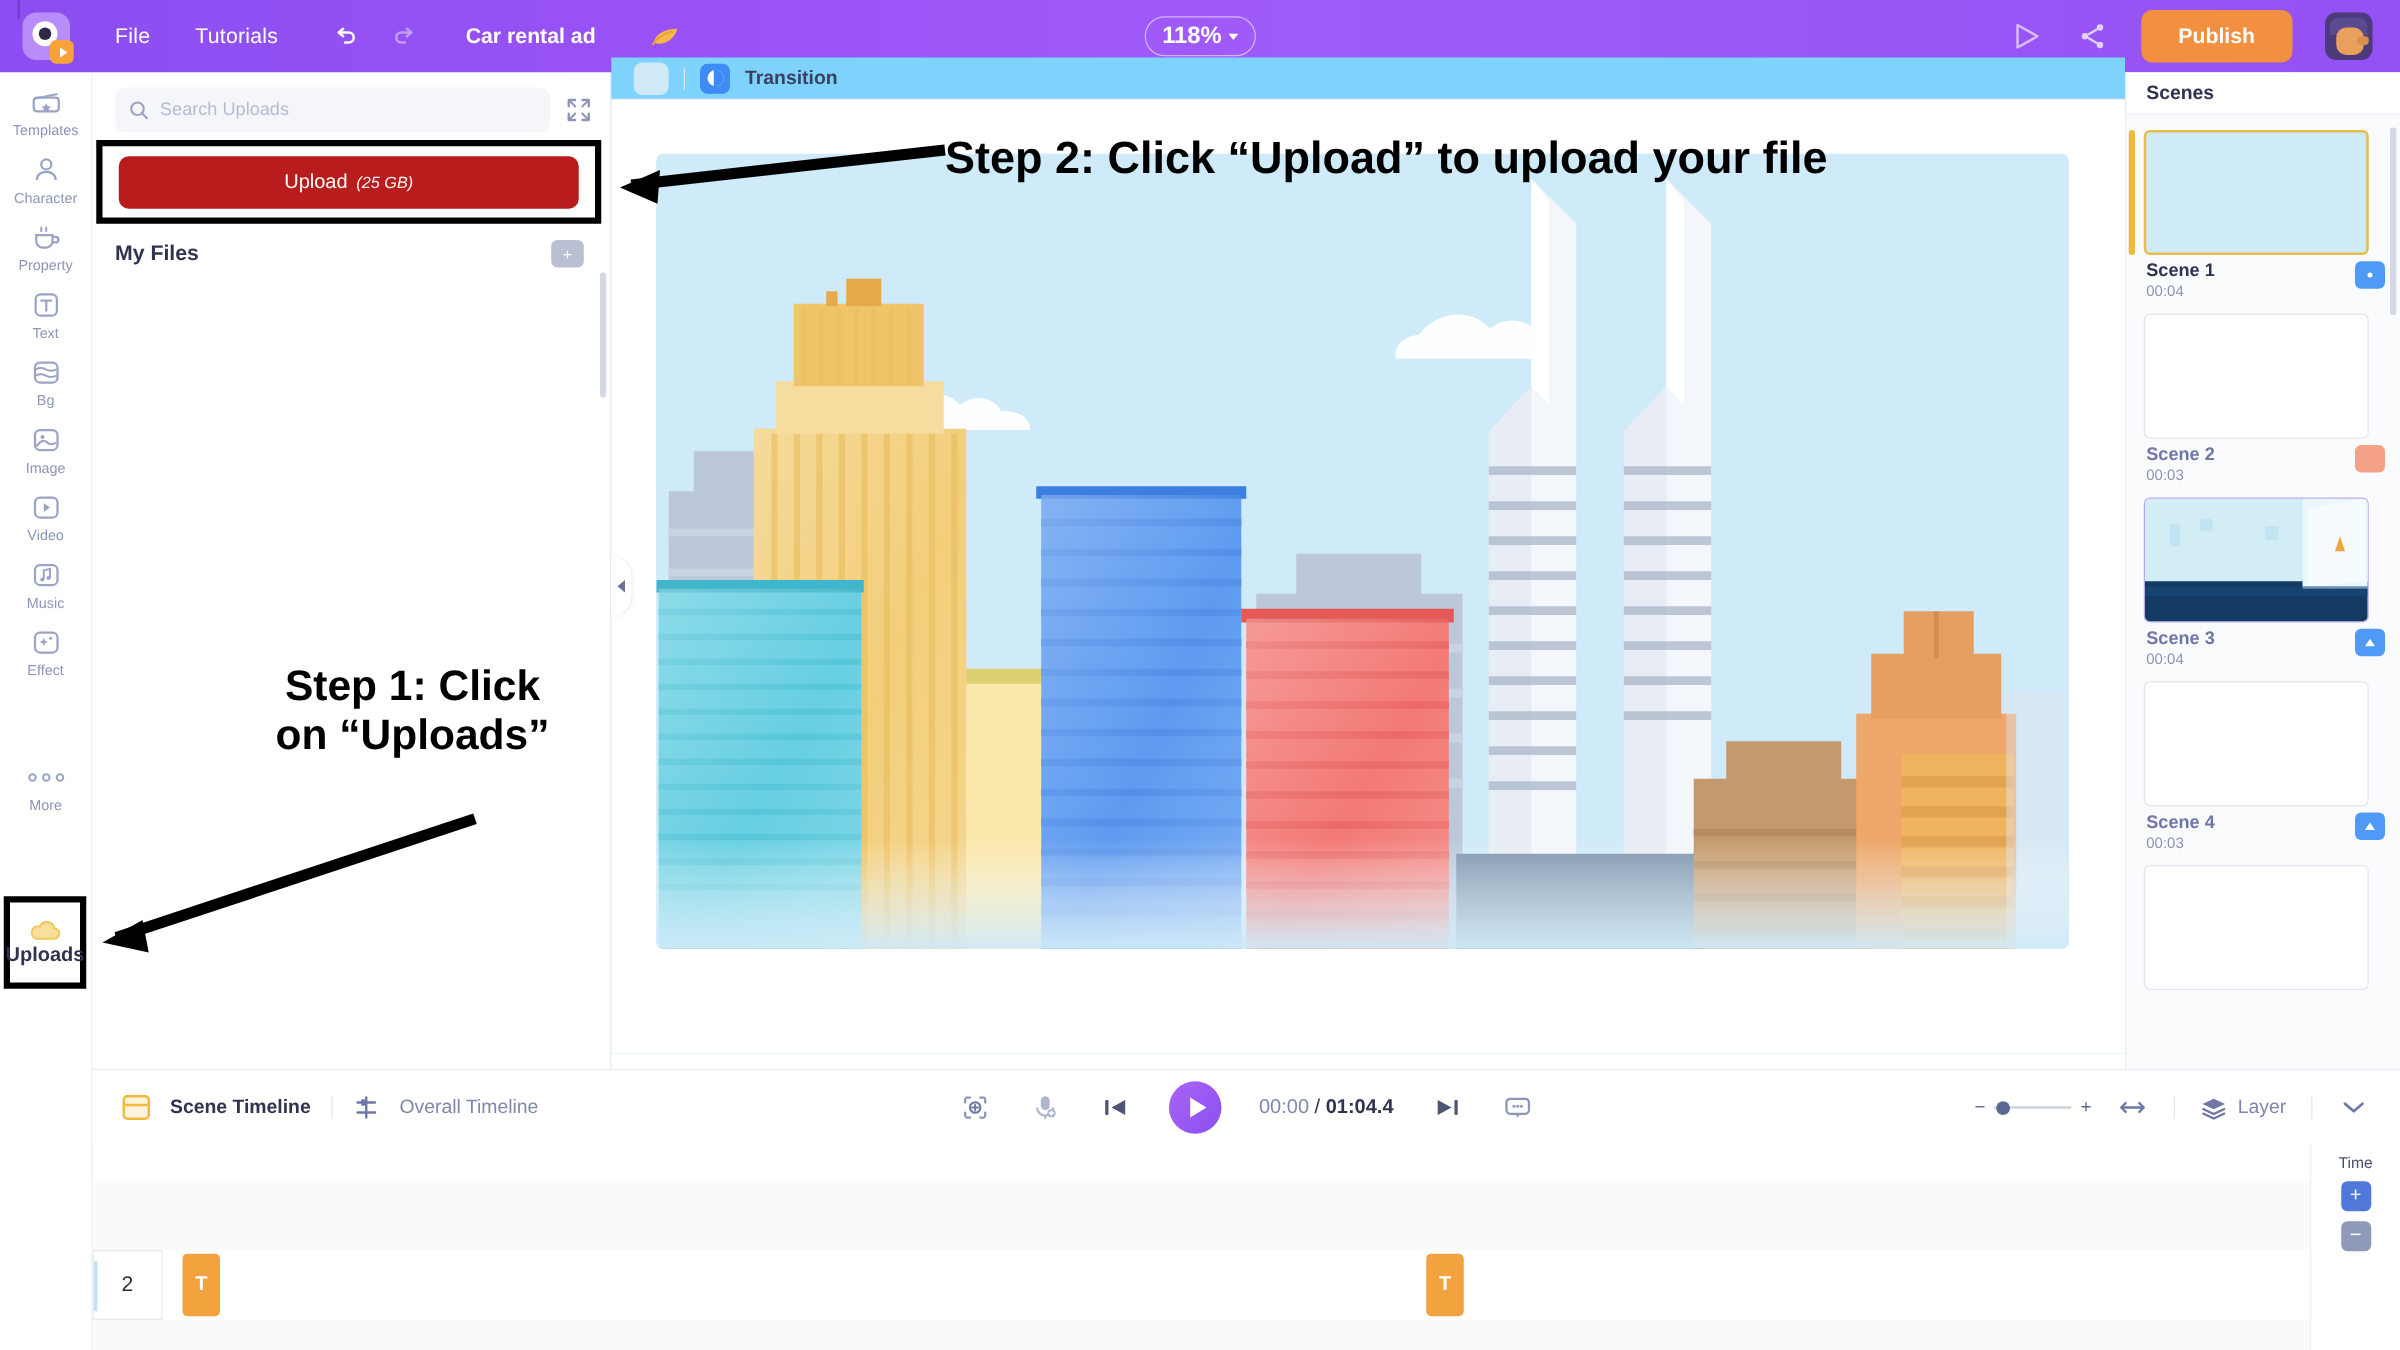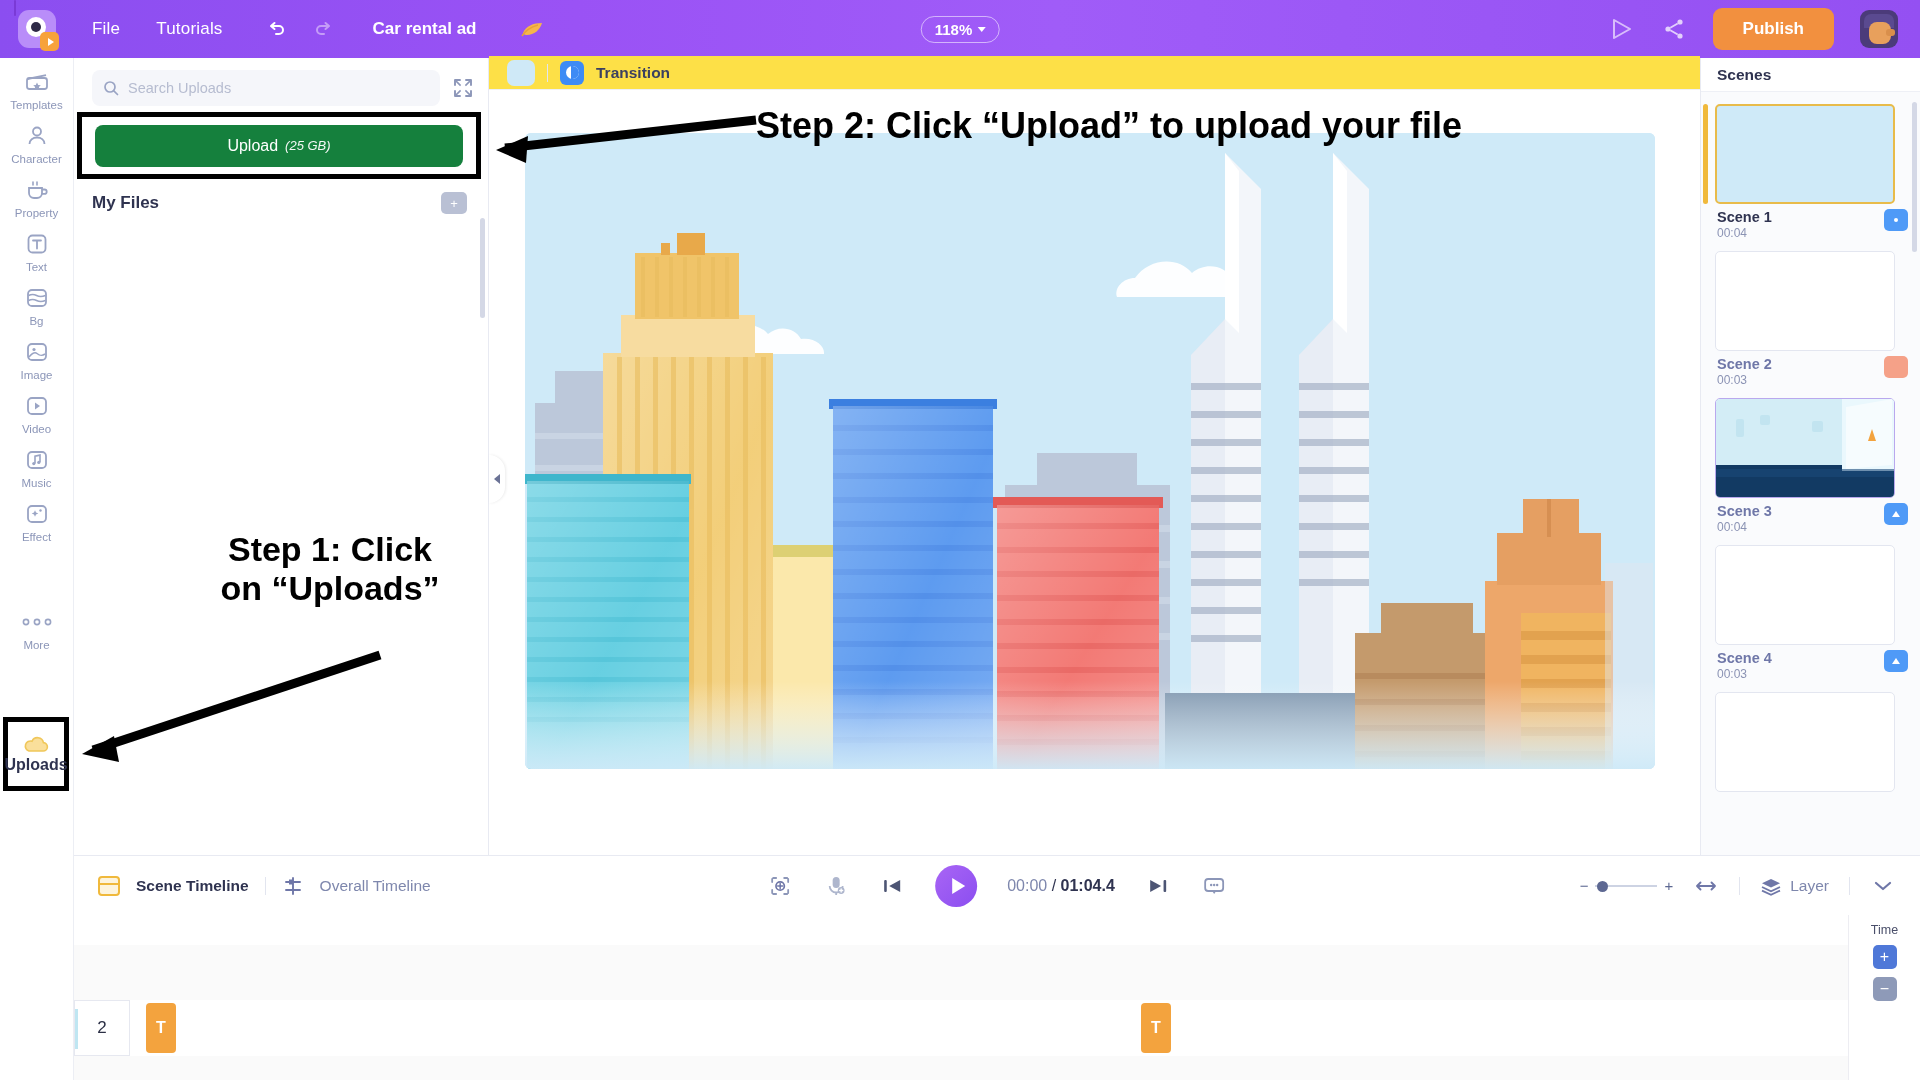--- a/index.html
+++ b/index.html
@@ -45,21 +45,21 @@
     font-size: 17px; padding: 0 18px; cursor: pointer; color: #ffffff;
     letter-spacing:.2px;
   }
   .undo-redo { display: flex; align-items: center; gap: 22px; margin-left: 22px; }
   .icon-btn { width: 26px; height: 26px; display:flex; align-items:center; justify-content:center; cursor:pointer; }
   .doc-title { font-size: 17px; font-weight: bold; margin-left: 36px; }
   .leaf-icon { margin-left: 42px; display:flex; align-items:center; }
   .zoom-pill {
     position: absolute; left: 50%; transform: translateX(-50%);
     border: 1.5px solid rgba(255,255,255,.55); border-radius: 16px;
-    padding: 4px 13px; font-size: 15px; display: flex; align-items: center; gap: 5px;
+    padding: 4px 13px; font-size: 19px; display: flex; align-items: center; gap: 5px;
     cursor: pointer; font-weight: 600;
   }
   .caret-down { width:0;height:0;border-left:4px solid transparent;border-right:4px solid transparent;border-top:5px solid #fff; }
   .topbar-right { margin-left: auto; display: flex; align-items: center; gap: 26px; padding-right: 22px; }
   .publish-btn {
     background: #f2903f; color: #fff; font-size: 17px; font-weight: bold;
     border-radius: 9px; padding: 11px 30px; cursor: pointer; border: none;
     font-family: "Liberation Sans", sans-serif;
   }
   .avatar {
@@ -105,21 +105,21 @@
   .search-box input::placeholder { color: #b6bcd0; }
   .expand-icon { color: #8c96b8; cursor: pointer; }
 
   .upload-highlight {
     position: absolute; left: 3px; top: 54px; width: 404px; height: 67px;
     border: 5px solid #000; background: #fff; z-index: 3;
     display: flex; align-items: center; justify-content: center;
   }
   .upload-btn {
     width: 368px; height: 42px; border-radius: 8px;
-    background: #15803d; color: #fff; display: flex; align-items: center;
+    background: #b91c1c; color: #fff; display: flex; align-items: center;
     justify-content: center; gap: 7px; font-size: 16px; cursor: pointer;
   }
   .upload-btn .sz { font-size: 13px; font-style: italic; opacity: .95; }
 
   .myfiles-row {
     position: absolute; top: 126px; left: 0; width: 415px;
     display: flex; align-items: center; padding: 0 22px 0 18px; height: 38px;
   }
   .myfiles-title { font-size: 17px; font-weight: bold; color: #2f3350; }
   .newfolder-btn {
@@ -135,22 +135,22 @@
   .folder-ic { width: 26px; height: 21px; background: #dfe3ef; border: 1.5px solid #b9c0d4; border-radius: 3px; position:relative;}
   .folder-ic:before{content:"";position:absolute;top:-5px;left:1px;width:11px;height:5px;background:#dfe3ef;border:1.5px solid #b9c0d4;border-bottom:none;border-radius:2px 2px 0 0;}
   .file-name { font-size: 15px; color: #3b4060; }
   .panel-scroll {
     position: absolute; right: 3px; top: 160px; width: 5px; height: 100px;
     background: #d4d8e6; border-radius: 3px;
   }
 
   
   .canvas-area {
-    position: absolute; left: 489px; top: 56px; width: 1211px; height: 797px;
-    background: #fde047;
+    position: absolute; left: 489px; top: 46px; width: 1211px; height: 797px;
+    background: #7dd3fc;
     text-align: right;
   }
   .canvas-head {
     height: 34px; display: flex; align-items: center; gap: 12px; padding-left: 18px;
     border-bottom: 1px solid #eef0f6;
   }
   .sw-chip { width: 28px; height: 26px; border-radius: 7px; background: #cfe9f7; }
   .vdiv { width: 1px; height: 18px; background: #e2e5ef; }
   .trans-ic {
     width: 24px; height: 24px; border-radius: 6px; background: #3d8bf5;

